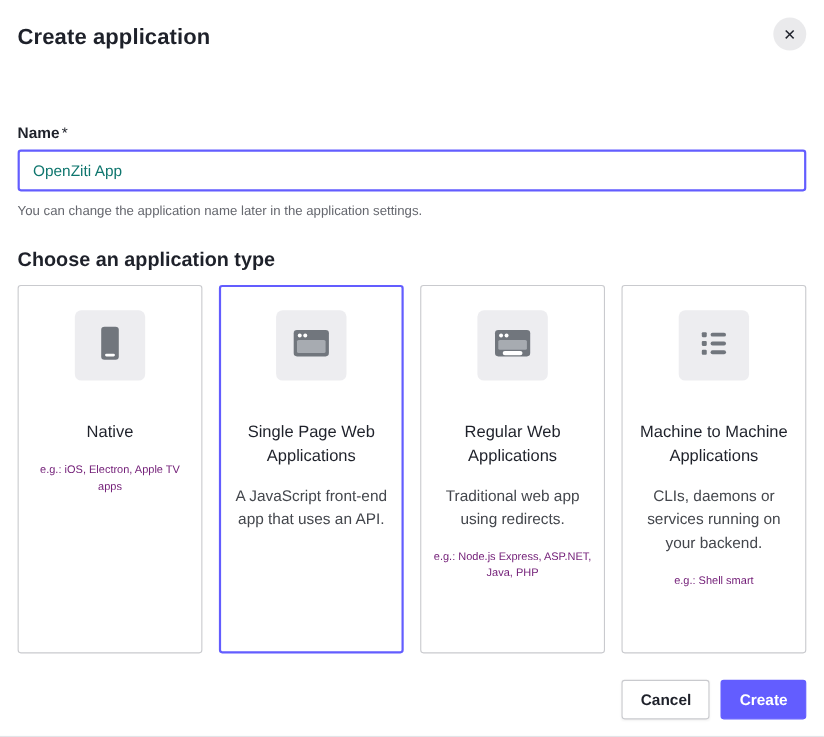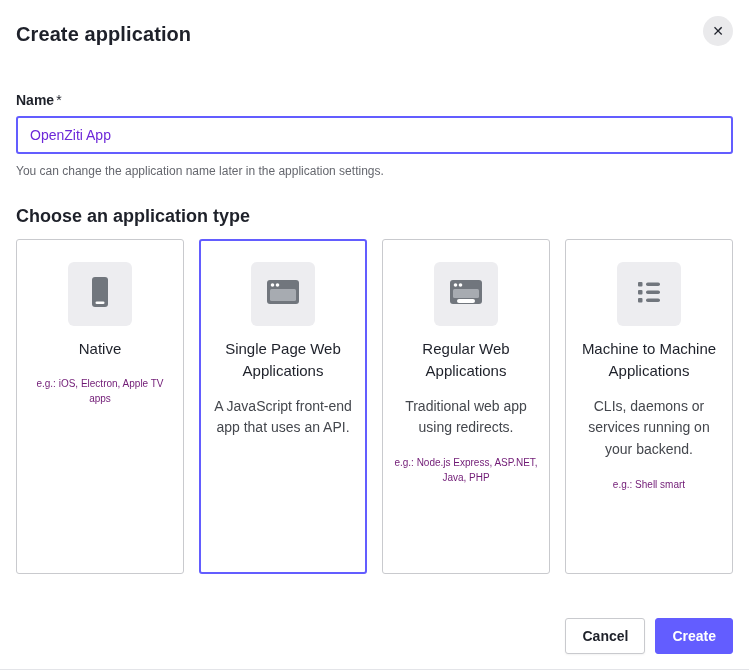--- a/index.html
+++ b/index.html
@@ -19,46 +19,46 @@
   .dialog-header { display: flex; align-items: flex-end; justify-content: space-between; }
   .dialog-title { font-size: 20px; font-weight: 700; letter-spacing: .1px; padding-top: 4px; }
   .close-btn {
     width: 30px; height: 30px; border-radius: 50%;
     background: #eaeaec; border: none; cursor: pointer;
     display: flex; align-items: center; justify-content: center;
     font-size: 14px; color: #1e212a; line-height: 1;
   }
 
   
-  .field-label { margin-top: 46px; font-size: 14px; font-weight: 600; }
+  .field-label { margin-top: 66px; font-size: 14px; font-weight: 600; }
   .field-label .req { font-weight: 400; margin-left: 2px; }
   .name-input {
     margin-top: 8px; width: 717px; height: 38px;
     border: 2px solid var(--accent); border-radius: 3px;
-    padding: 0 12px; font-size: 14px; color: #6d28d9;
+    padding: 0 12px; font-size: 14px; color: #0f766e;
     font-family: "Liberation Sans", sans-serif; outline: none;
     caret-color: #1e212a;
   }
   .helper-text { margin-top: 10px; font-size: 12px; color: #65676e; }
 
   
   .type-label { margin-top: 28px; font-size: 18px; font-weight: 600; }
   .cards { margin-top: 12px; display: flex; gap: 15px; }
   .card {
     flex: 1 1 0; height: 335px; background: #fff;
     border: 1px solid #c9cace; border-radius: 3px;
     padding: 22px 11px 12px 11px; text-align: center; cursor: pointer;
     display: flex; flex-direction: column; align-items: center;
   }
   .card.selected { border: 2px solid var(--accent); padding: 21px 10px 11px 10px; }
   .icon-tile {
     width: 64px; height: 64px; border-radius: 6px; background: #ededf0;
     display: flex; align-items: center; justify-content: center; flex: 0 0 auto;
   }
-  .card-title { margin-top: 12px; font-size: 15px; font-weight: 500; line-height: 1.45; color: #1e212a; }
+  .card-title { margin-top: 36px; font-size: 15px; font-weight: 500; line-height: 1.45; color: #1e212a; }
   .card-desc  { margin-top: 14px; font-size: 14px; line-height: 1.55; color: #44474d; }
   .card-example { margin-top: 16px; font-size: 10px; line-height: 1.5; color: #701a75; }
 
   
   .footer { position: absolute; right: 16px; bottom: 15px; display: flex; gap: 10px; justify-content: space-between; }
   .btn {
     height: 36px; border-radius: 3px; font-size: 14px; font-weight: 600;
     font-family: "Liberation Sans", sans-serif; cursor: pointer; padding: 0 16px;
   }
   .btn-cancel { background: #fff; color: #1e212a; border: 1px solid #c9cace; box-shadow: 0 1px 2px rgba(0,0,0,.05); }

